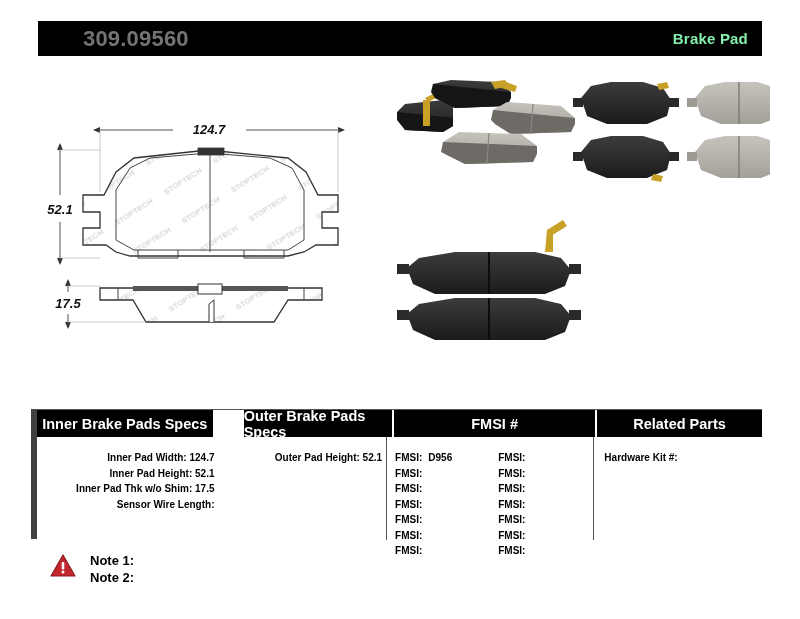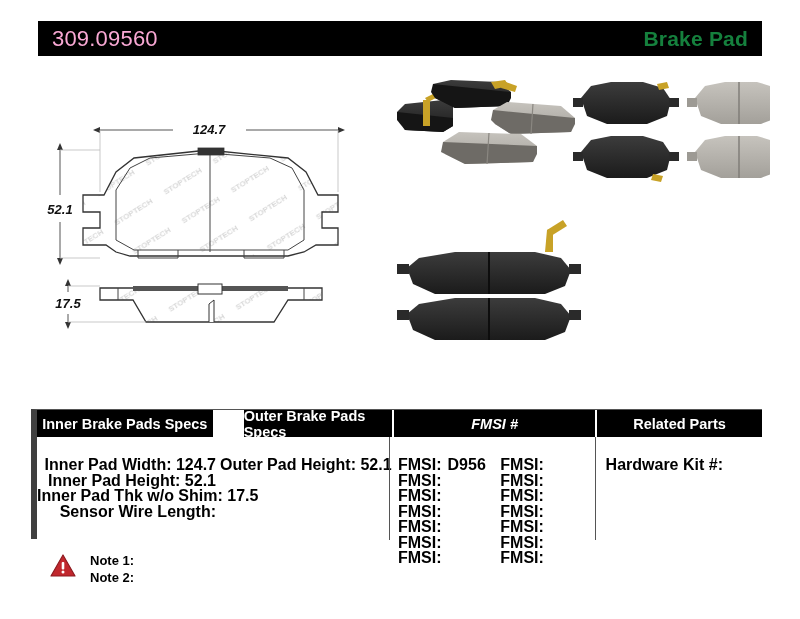--- a/index.html
+++ b/index.html
@@ -24,28 +24,29 @@
     width: 724px;
     height: 35px;
     background: #000000;
     display: flex;
     align-items: center;
     justify-content: space-between;
     padding: 0 14px;
     box-sizing: border-box;
   }
   .header-bar .part-number {
-    color: #f9a8d4;
+    color: #737373;
     font-size: 22px;
-    font-weight: normal;
+    font-weight: bold;
     letter-spacing: 0.2px;
+    margin-left: 31px;
   }
   .header-bar .product-title {
-    color: #15803d;
-    font-size: 21px;
+    color: #86efac;
+    font-size: 15px;
     font-weight: bold;
     letter-spacing: 0.2px;
   }
 
   
   .drawing-area {
     position: absolute;
     left: 38px;
     top: 100px;
     width: 350px;
@@ -86,33 +87,33 @@
     font-weight: bold;
     display: flex;
     align-items: center;
     justify-content: center;
     box-sizing: border-box;
     height: 27px;
     border-right: 2px solid #ffffff;
   }
   .th-inner  { width: 183px; }
   .th-outer  { width: 155px; margin-left: 29px; }
-  .th-fmsi   { width: 209px; font-style: italic; }
+  .th-fmsi   { width: 209px; }
   .th-related{ width: 170px; border-right: none; text-align: center; }
 
   .table-body-row {
     display: flex;
     width: 100%;
     height: 103px;
   }
   .td {
     box-sizing: border-box;
     height: 103px;
-    padding-top: 20px;
-    font-size: 16px;
+    padding-top: 13px;
+    font-size: 10px;
     font-weight: bold;
   }
   .td-inner   { width: 183px; text-align: right; padding-right: 4px; }
   .td-outer   { width: 169px; text-align: right; padding-right: 4px; }
   .td-fmsi    { width: 209px; border-left: 1px solid #555; display: flex; }
   .td-related { width: 170px; border-left: 1px solid #555; padding-left: 10px; }
 
   .spec-line {
     line-height: 15.5px;
     white-space: nowrap;

